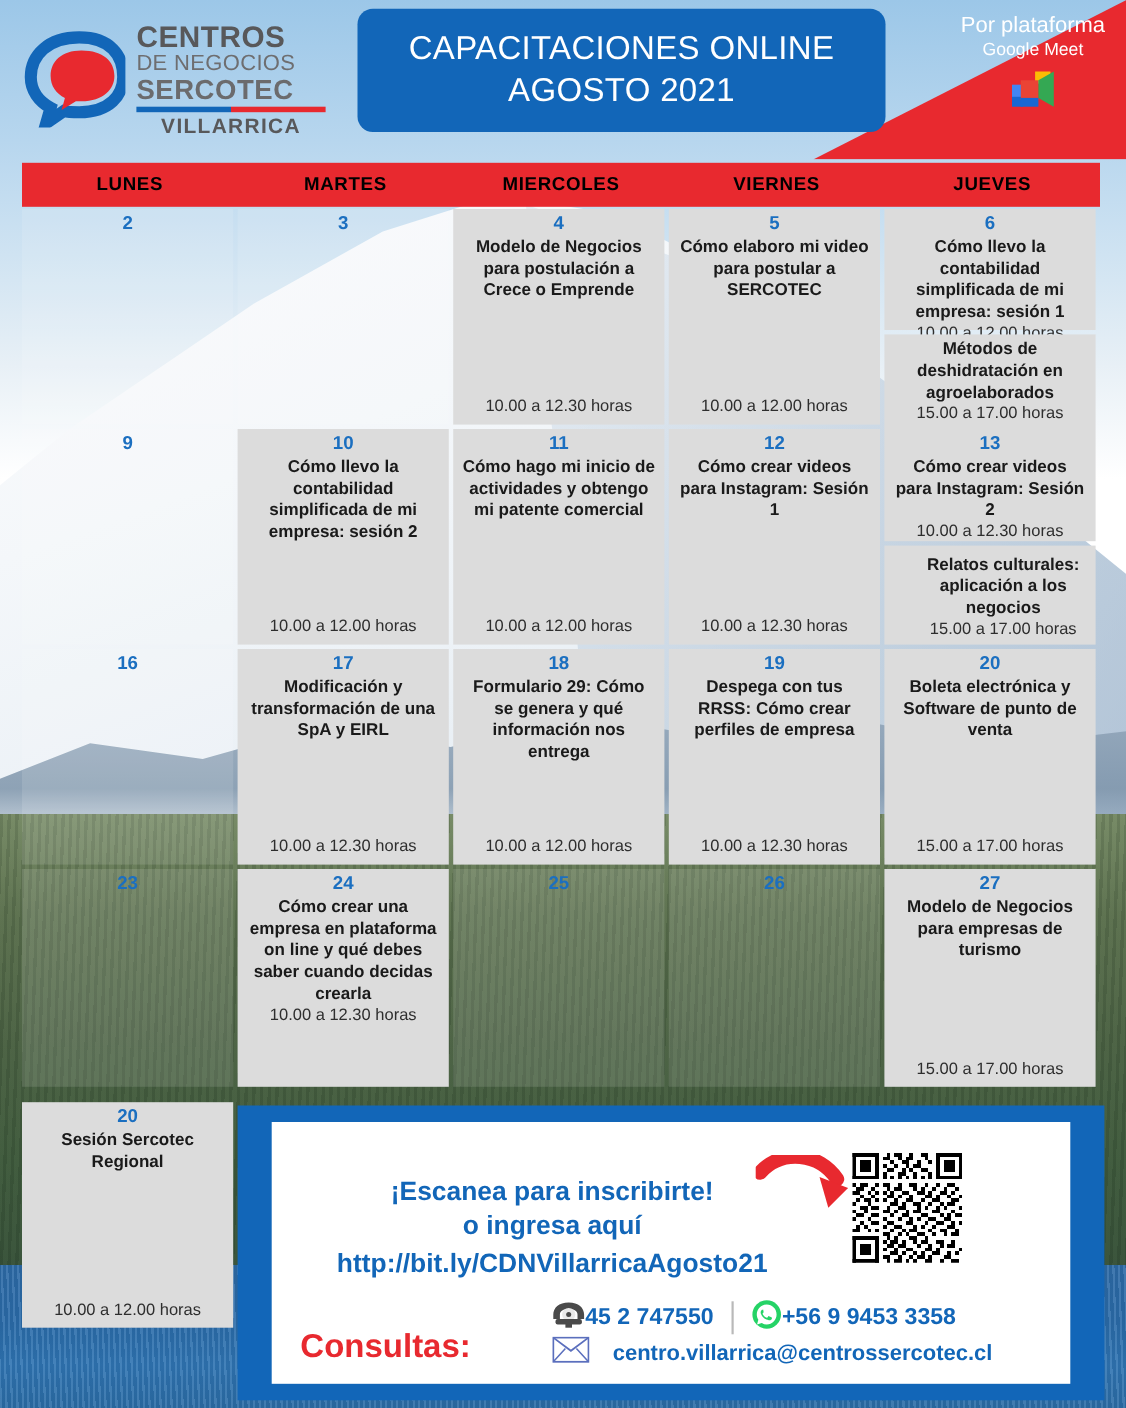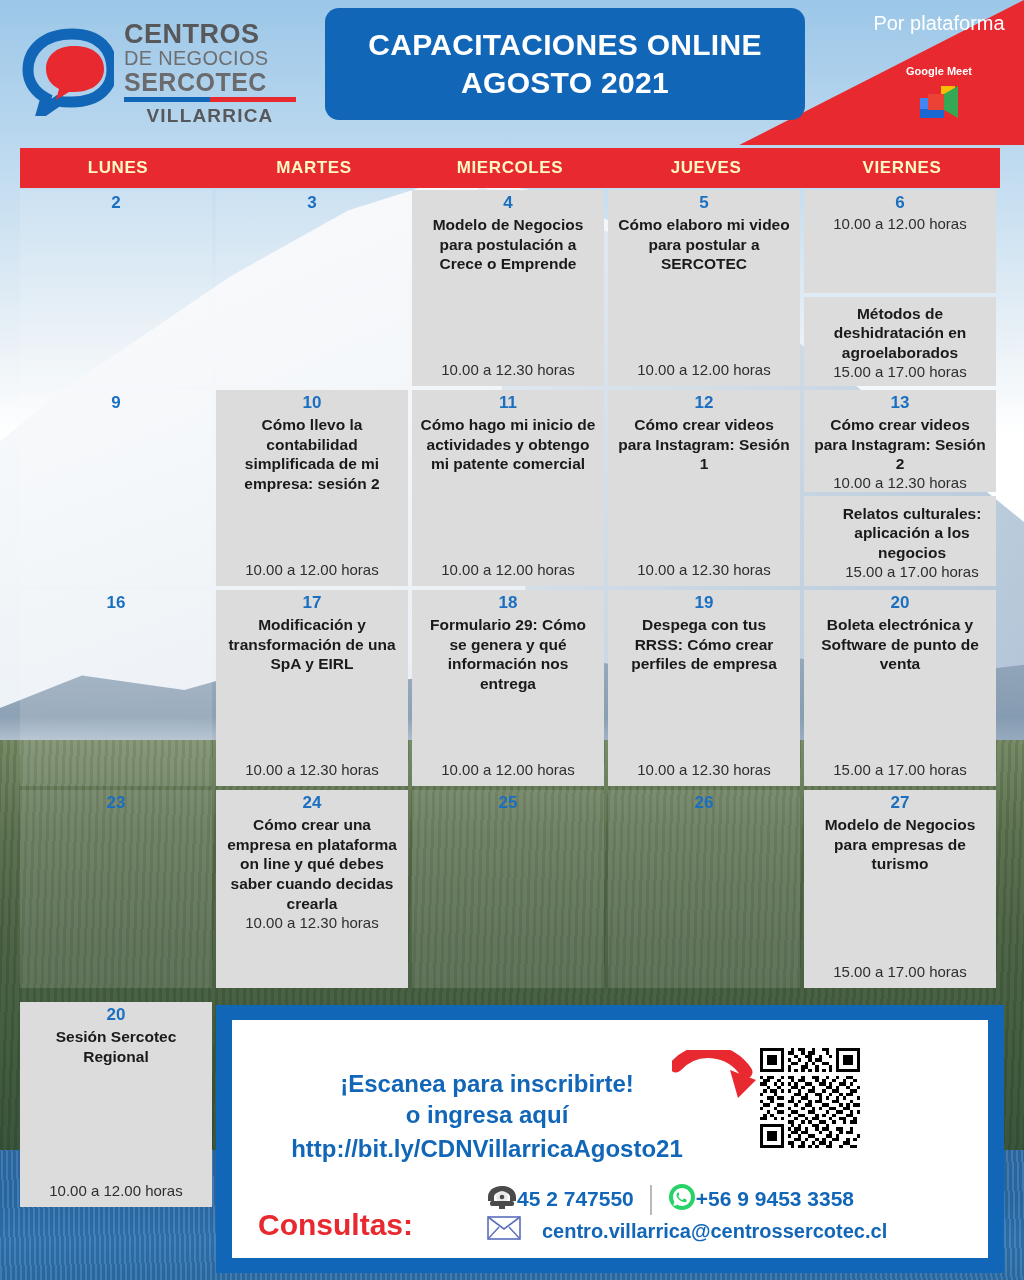--- a/index.html
+++ b/index.html
@@ -97,35 +97,35 @@
     width: 480px; height: 112px;
     background: #1266b8;
     border-radius: 14px;
     display: flex; flex-direction: column;
     align-items: center; justify-content: center;
     gap: 4px;
   }
   .banner-line {
     color: #ffffff;
     font-size: 30px;
-    font-weight: bold;
+    font-weight: normal;
     letter-spacing: .3px;
     line-height: 1.12;
     text-align: center;
   }
 
   #meet-block {
     position: absolute;
     right: 10px; top: 10px;
     width: 150px;
     text-align: center;
     color: #ffffff;
   }
   #meet-line1 { font-size: 20px; font-weight: normal; line-height: 1.3; }
-  #meet-line2 { font-size: 11px; font-weight: bold; line-height: 1.3; margin-top: 28px; }
+  #meet-line2 { font-size: 16px; font-weight: normal; line-height: 1.3; }
   #meet-logo { width: 42px; height: 36px; margin: 6px auto 0; position: relative; }
 
   
   #brand { position: absolute; left: 18px; top: 8px; width: 300px; height: 128px; display: flex; align-items: center; gap: 10px; }
   #brand-mark { width: 96px; height: 88px; position: relative; flex: 0 0 auto; }
   #brand-text { padding-top: 4px; }
   .bt-1 { font-size: 27px; font-weight: bold; color: #58585a; letter-spacing: .5px; line-height: 1.0; }
   .bt-2 { font-size: 20px; font-weight: normal; color: #6e6e70; letter-spacing: .3px; line-height: 1.05; }
   .bt-3 { font-size: 25px; font-weight: bold; color: #6b6b6d; letter-spacing: .5px; line-height: 1.05; }
   #bt-rule { width: 172px; height: 5px; margin: 2px 0 3px; display: flex; }
@@ -137,21 +137,21 @@
   #weekdays {
     position: absolute;
     left: 20px; top: 148px;
     width: 980px; height: 40px;
     background: #e8292f;
     display: flex;
     z-index: 12;
   }
   .weekday {
     flex: 1;
-    color: #fef9c3;
+    color: #000000;
     font-size: 17px;
     font-weight: bold;
     letter-spacing: .6px;
     display: flex; align-items: center; justify-content: center;
   }
 
   
   #calendar {
     position: absolute;
     left: 20px; top: 190px;
@@ -217,21 +217,21 @@
   #lastrow { position: absolute; left: 20px; top: 1002px; width: 980px; z-index: 11; display: flex; gap: 4px; }
   #cell-30 { width: 192px; height: 205px; background: #dcdcdc; display: flex; flex-direction: column; }
 
   
   #footer-panel {
     position: absolute;
     left: 216px; top: 1005px;
     width: 788px; height: 268px;
     background: #1266b8;
     z-index: 14;
-    padding: 15px 16px;
+    padding: 15px 31px;
   }
   #footer-inner {
     width: 100%; height: 100%;
     background: #ffffff;
     position: relative;
   }
   #scan-block {
     position: absolute;
     left: 30px; top: 48px;
     width: 450px;
@@ -318,22 +318,22 @@
         <rect x="10" y="26" width="16" height="8" fill="#1967d2"></rect>
       </svg>
     </div>
   </div>
 </div>
 
 <div id="weekdays">
   <div class="weekday">LUNES</div>
   <div class="weekday">MARTES</div>
   <div class="weekday">MIERCOLES</div>
+  <div class="weekday">VIERNES</div>
   <div class="weekday">JUEVES</div>
-  <div class="weekday">VIERNES</div>
 </div>
 
 <div id="calendar">
 
   <div class="week w1">
     <div class="cell empty">
       <div class="daynum">2</div>
     </div>
     <div class="cell empty">
       <div class="daynum">3</div>
@@ -346,20 +346,21 @@
     </div>
     <div class="cell filled">
       <div class="daynum">5</div>
       <div class="evt-title">Cómo elaboro mi video para postular a SERCOTEC</div>
       <div class="spacer"></div>
       <div class="evt-time">10.00 a 12.00 horas</div>
     </div>
     <div class="cell split">
       <div class="sub">
         <div class="daynum">6</div>
+        <div class="evt-title">Cómo llevo la contabilidad simplificada de mi empresa: sesión 1</div>
         <div class="evt-time">10.00 a 12.00 horas</div>
       </div>
       <div class="sub">
         <div class="spacer"></div>
         <div class="evt-title">Métodos de deshidratación en agroelaborados</div>
         <div class="evt-time">15.00 a 17.00 horas</div>
       </div>
     </div>
   </div>
 

